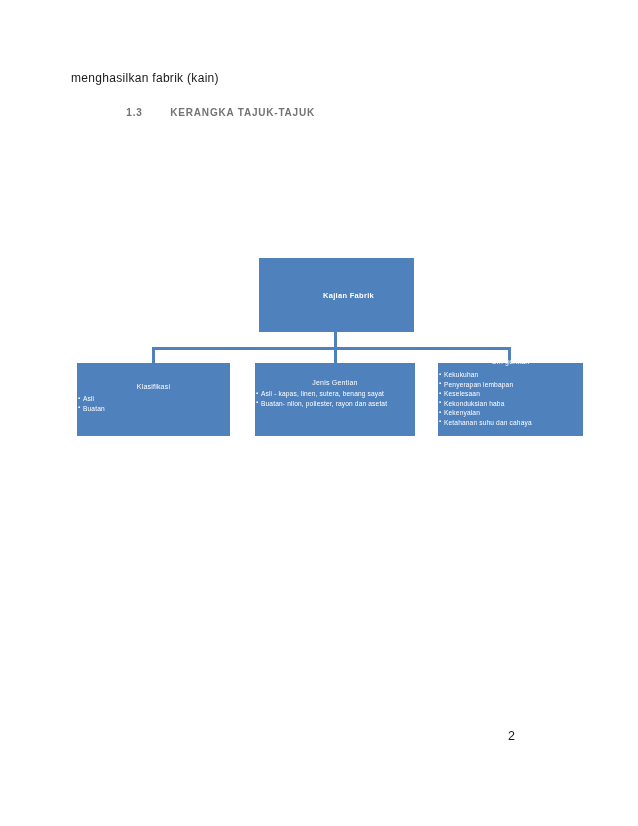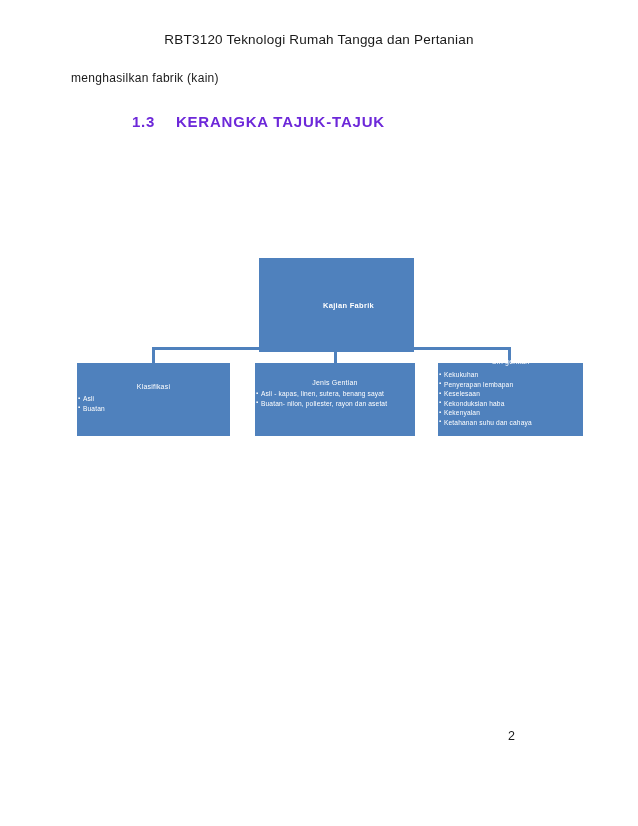--- a/index.html
+++ b/index.html
@@ -41,24 +41,24 @@
     left: 71px;
     font-size: 12px;
     letter-spacing: 0.3px;
     color: #1a1a1a;
   }
 
   .section-heading {
     position: absolute;
     top: 96px;
     left: 112px;
-    font-size: 15px;
+    font-size: 10px;
     font-weight: bold;
     letter-spacing: 0.8px;
-    color: #6d28d9;
+    color: #737373;
     white-space: pre;
   }
   .section-heading .sec-num {
     display: inline-block;
     width: 44px;
   }
 
   
   .chart-area {
     position: absolute;
@@ -74,21 +74,21 @@
     position: absolute;
     background: #4F81BD;
     color: #ffffff;
     box-sizing: border-box;
   }
 
   .node-root {
     left: 259px;
     top: 258px;
     width: 155px;
-    height: 94px;
+    height: 74px;
     display: flex;
     align-items: center;
     justify-content: center;
     padding-left: 24px;
   }
   .node-root .node-title {
     font-size: 7.5px;
     font-weight: bold;
     letter-spacing: 0.3px;
   }
@@ -165,21 +165,20 @@
     left: 508px;
     font-size: 12.5px;
     color: #1a1a1a;
   }
 </style>
 </head>
 <body>
 
 <div class="page">
 
-  <div class="doc-header">RBT3120 Teknologi Rumah Tangga dan Pertanian</div>
 
   <div class="subtitle-line">menghasilkan fabrik (kain)</div>
 
   <div class="section-heading">
     <span class="sec-num">1.3</span><span>KERANGKA TAJUK-TAJUK</span>
   </div>
 
   <div class="chart-area">
 
     <div class="conn conn-stem-root"></div>

